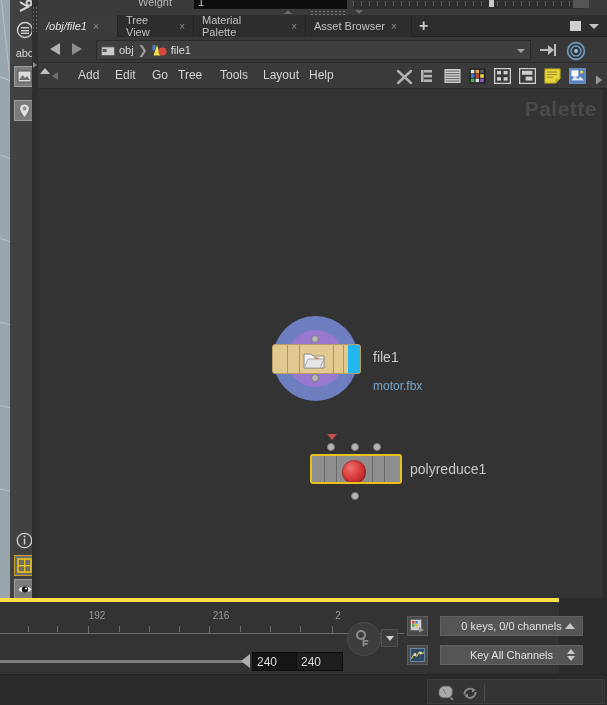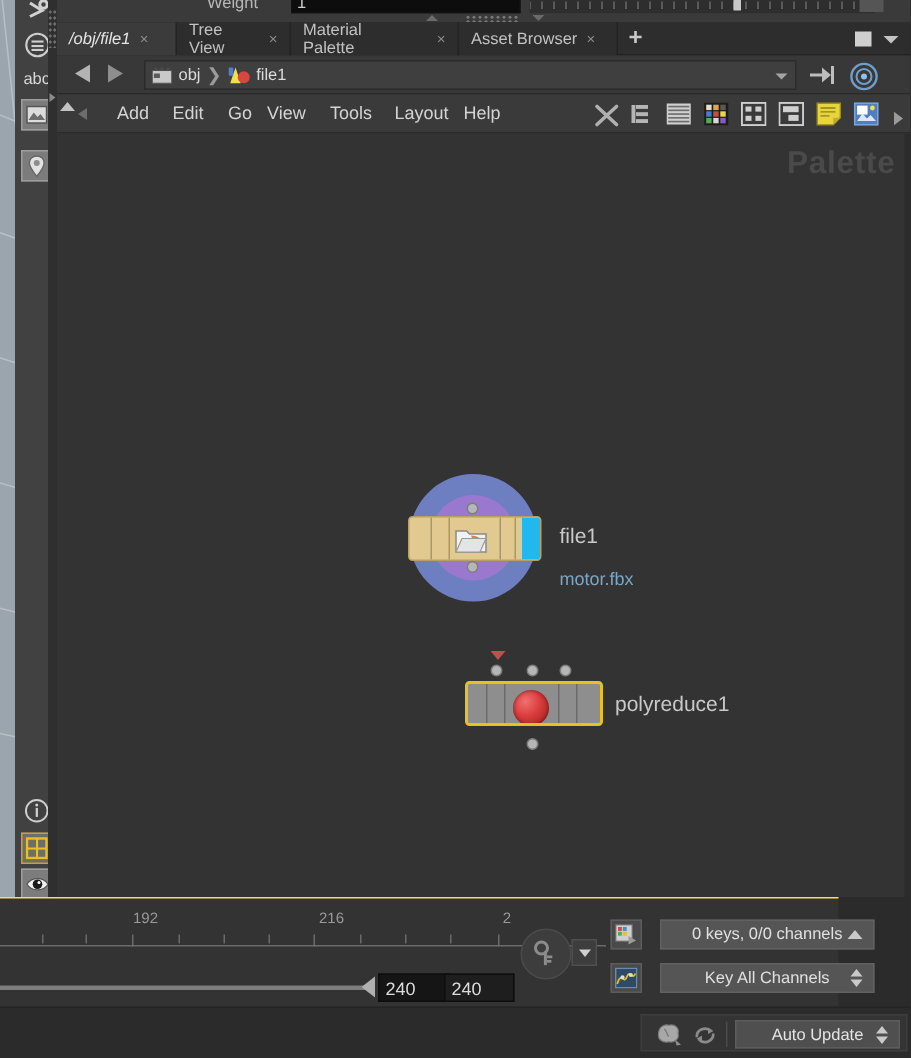--- a/index.html
+++ b/index.html
@@ -243,21 +243,21 @@
   }
   .node-icon-sphere {
     position: absolute; border-radius: 50%;
     background: radial-gradient(circle at 35% 32%, #f07070 0%, #d93b3b 45%, #9b1d1d 100%);
     box-shadow: inset 0 0 3px rgba(0,0,0,0.5);
   }
 
   
   .playbar {
     position: absolute; left: 0; top: 598px; width: 559px; height: 107px;
-    background: #333333; border-top: 1px solid #fde047;
+    background: #333333; border-top: 4px solid #fde047;
   }
   .timeline {
     position: absolute; left: 0; top: 3px; width: 404px; height: 40px;
   }
   .tl-label {
     position: absolute; top: 5px; font-size: 10px; color: #9a9a9a;
     transform: translateX(-50%);
   }
   .tl-axis {
     position: absolute; left: 0; top: 28px; width: 404px; height: 1px;
@@ -496,21 +496,21 @@
         </svg>
       </div>
     </div>
 
     <div class="menubar">
       <div class="menu-scroll-up"></div>
       <div class="menu-scroll-left"></div>
       <span class="menu-item" style="left:40px;">Add</span>
       <span class="menu-item" style="left:77px;">Edit</span>
       <span class="menu-item" style="left:114px;">Go</span>
-      <span class="menu-item" style="left:140px;">View</span>
+      <span class="menu-item" style="left:140px;">Tree</span>
       <span class="menu-item" style="left:182px;">Tools</span>
       <span class="menu-item" style="left:225px;">Layout</span>
       <span class="menu-item" style="left:271px;text-align:right;">Help</span>
 
       <div class="tb-icon" style="left:358px;">
         <svg width="18" height="18" viewBox="0 0 18 18">
           <path d="M2 3 L15 15 M15 3 L2 15" stroke="#b0b0b0" stroke-width="2.4" stroke-linecap="round"></path>
         </svg>
       </div>
       <div class="tb-icon" style="left:382px;">
@@ -715,24 +715,17 @@
         </div>
         <div class="mini-divider"></div>
         <div style="position:absolute; left:33px; top:5px;">
           <svg width="18" height="16" viewBox="0 0 18 16">
             <path d="M3.5 9.5 A5.5 5.5 0 0 1 13 5.5" stroke="#8a8a8a" stroke-width="1.8" fill="none"></path>
             <path d="M14.5 7 A5.5 5.5 0 0 1 5 11" stroke="#8a8a8a" stroke-width="1.8" fill="none"></path>
             <path d="M11 3 L14.6 5.3 L11 7.4 Z" fill="#8a8a8a"></path>
             <path d="M7 12.8 L3.4 10.5 L7 8.4 Z" fill="#8a8a8a"></path>
           </svg>
         </div>
-        <div class="update-field">
-          <span>Auto Update</span>
-          <div class="spin">
-            <div class="spin-up"></div>
-            <div class="spin-down"></div>
-          </div>
-        </div>
       </div>
     </div>
   </div>
 
 </div>
 
 </body></html>

